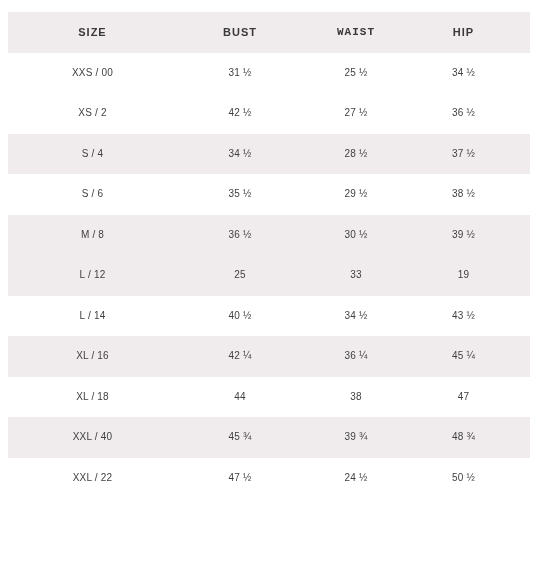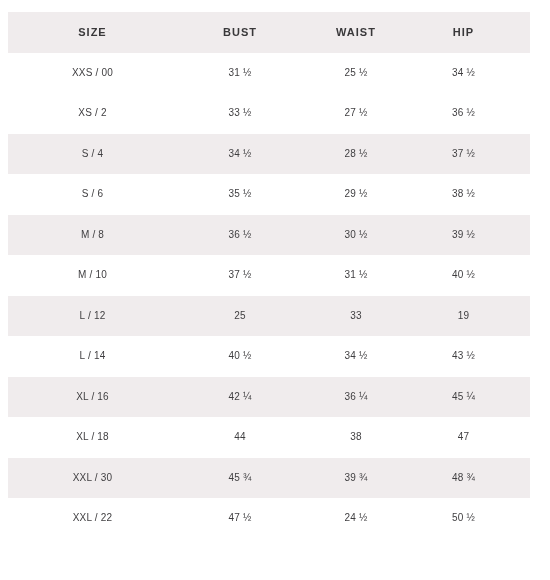--- a/index.html
+++ b/index.html
@@ -53,21 +53,21 @@
     font-size: 11px;
     font-weight: bold;
     letter-spacing: 0.09em;
     color: #39383a;
     text-transform: uppercase;
   }
 
   
   thead th.h-size  { padding-right: 6px; }
   thead th.h-bust  { padding-right: 2px; }
-  thead th.h-waist { padding-right: 2px; }
+  thead th.h-waist { padding-right: 2px; font-family: Liberation Mono, monospace; }
   thead th.h-hip   { padding-right: 18px; }
 
   tbody tr.row-shaded { background: #f0eced; }
   tbody tr.row-plain  { background: #ffffff; }
 
   tbody td {
     font-size: 10px;
     font-weight: normal;
     color: #3f3e40;
     letter-spacing: 0.02em;
@@ -99,47 +99,41 @@
     </thead>
     <tbody id="size-chart-body">
         <tr class="row-plain">
           <td class="cell-size">XXS / 00</td>
           <td class="cell-bust">31 ½</td>
           <td class="cell-waist">25 ½</td>
           <td class="cell-hip">34 ½</td>
         </tr>
         <tr class="row-plain">
           <td class="cell-size">XS / 2</td>
-          <td class="cell-bust">33 ½</td>
+          <td class="cell-bust">42 ½</td>
           <td class="cell-waist">27 ½</td>
           <td class="cell-hip">36 ½</td>
         </tr>
         <tr class="row-shaded">
           <td class="cell-size">S / 4</td>
           <td class="cell-bust">34 ½</td>
           <td class="cell-waist">28 ½</td>
           <td class="cell-hip">37 ½</td>
         </tr>
         <tr class="row-plain">
           <td class="cell-size">S / 6</td>
           <td class="cell-bust">35 ½</td>
           <td class="cell-waist">29 ½</td>
           <td class="cell-hip">38 ½</td>
         </tr>
         <tr class="row-shaded">
           <td class="cell-size">M / 8</td>
           <td class="cell-bust">36 ½</td>
           <td class="cell-waist">30 ½</td>
           <td class="cell-hip">39 ½</td>
-        </tr>
-        <tr class="row-plain">
-          <td class="cell-size">M / 10</td>
-          <td class="cell-bust">37 ½</td>
-          <td class="cell-waist">31 ½</td>
-          <td class="cell-hip">40 ½</td>
         </tr>
         <tr class="row-shaded">
           <td class="cell-size">L / 12</td>
           <td class="cell-bust">25</td>
           <td class="cell-waist">33</td>
           <td class="cell-hip">19</td>
         </tr>
         <tr class="row-plain">
           <td class="cell-size">L / 14</td>
           <td class="cell-bust">40 ½</td>
@@ -152,21 +146,21 @@
           <td class="cell-waist">36 ¼</td>
           <td class="cell-hip">45 ¼</td>
         </tr>
         <tr class="row-plain">
           <td class="cell-size">XL / 18</td>
           <td class="cell-bust">44</td>
           <td class="cell-waist">38</td>
           <td class="cell-hip">47</td>
         </tr>
         <tr class="row-shaded">
-          <td class="cell-size">XXL / 30</td>
+          <td class="cell-size">XXL / 40</td>
           <td class="cell-bust">45 ¾</td>
           <td class="cell-waist">39 ¾</td>
           <td class="cell-hip">48 ¾</td>
         </tr>
         <tr class="row-plain">
           <td class="cell-size">XXL / 22</td>
           <td class="cell-bust">47 ½</td>
           <td class="cell-waist">24 ½</td>
           <td class="cell-hip">50 ½</td>
         </tr>

